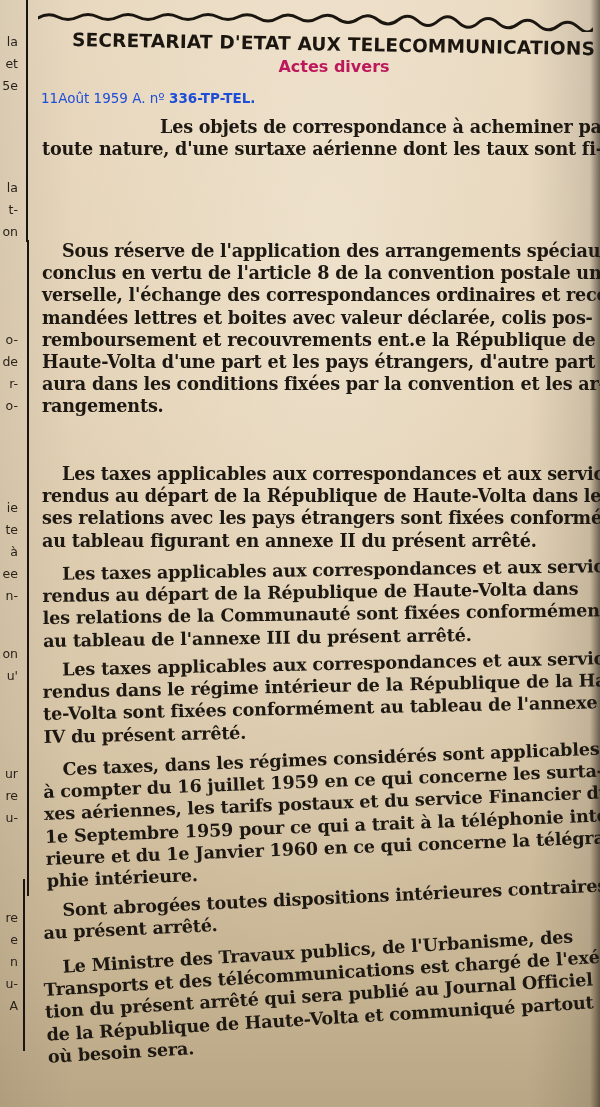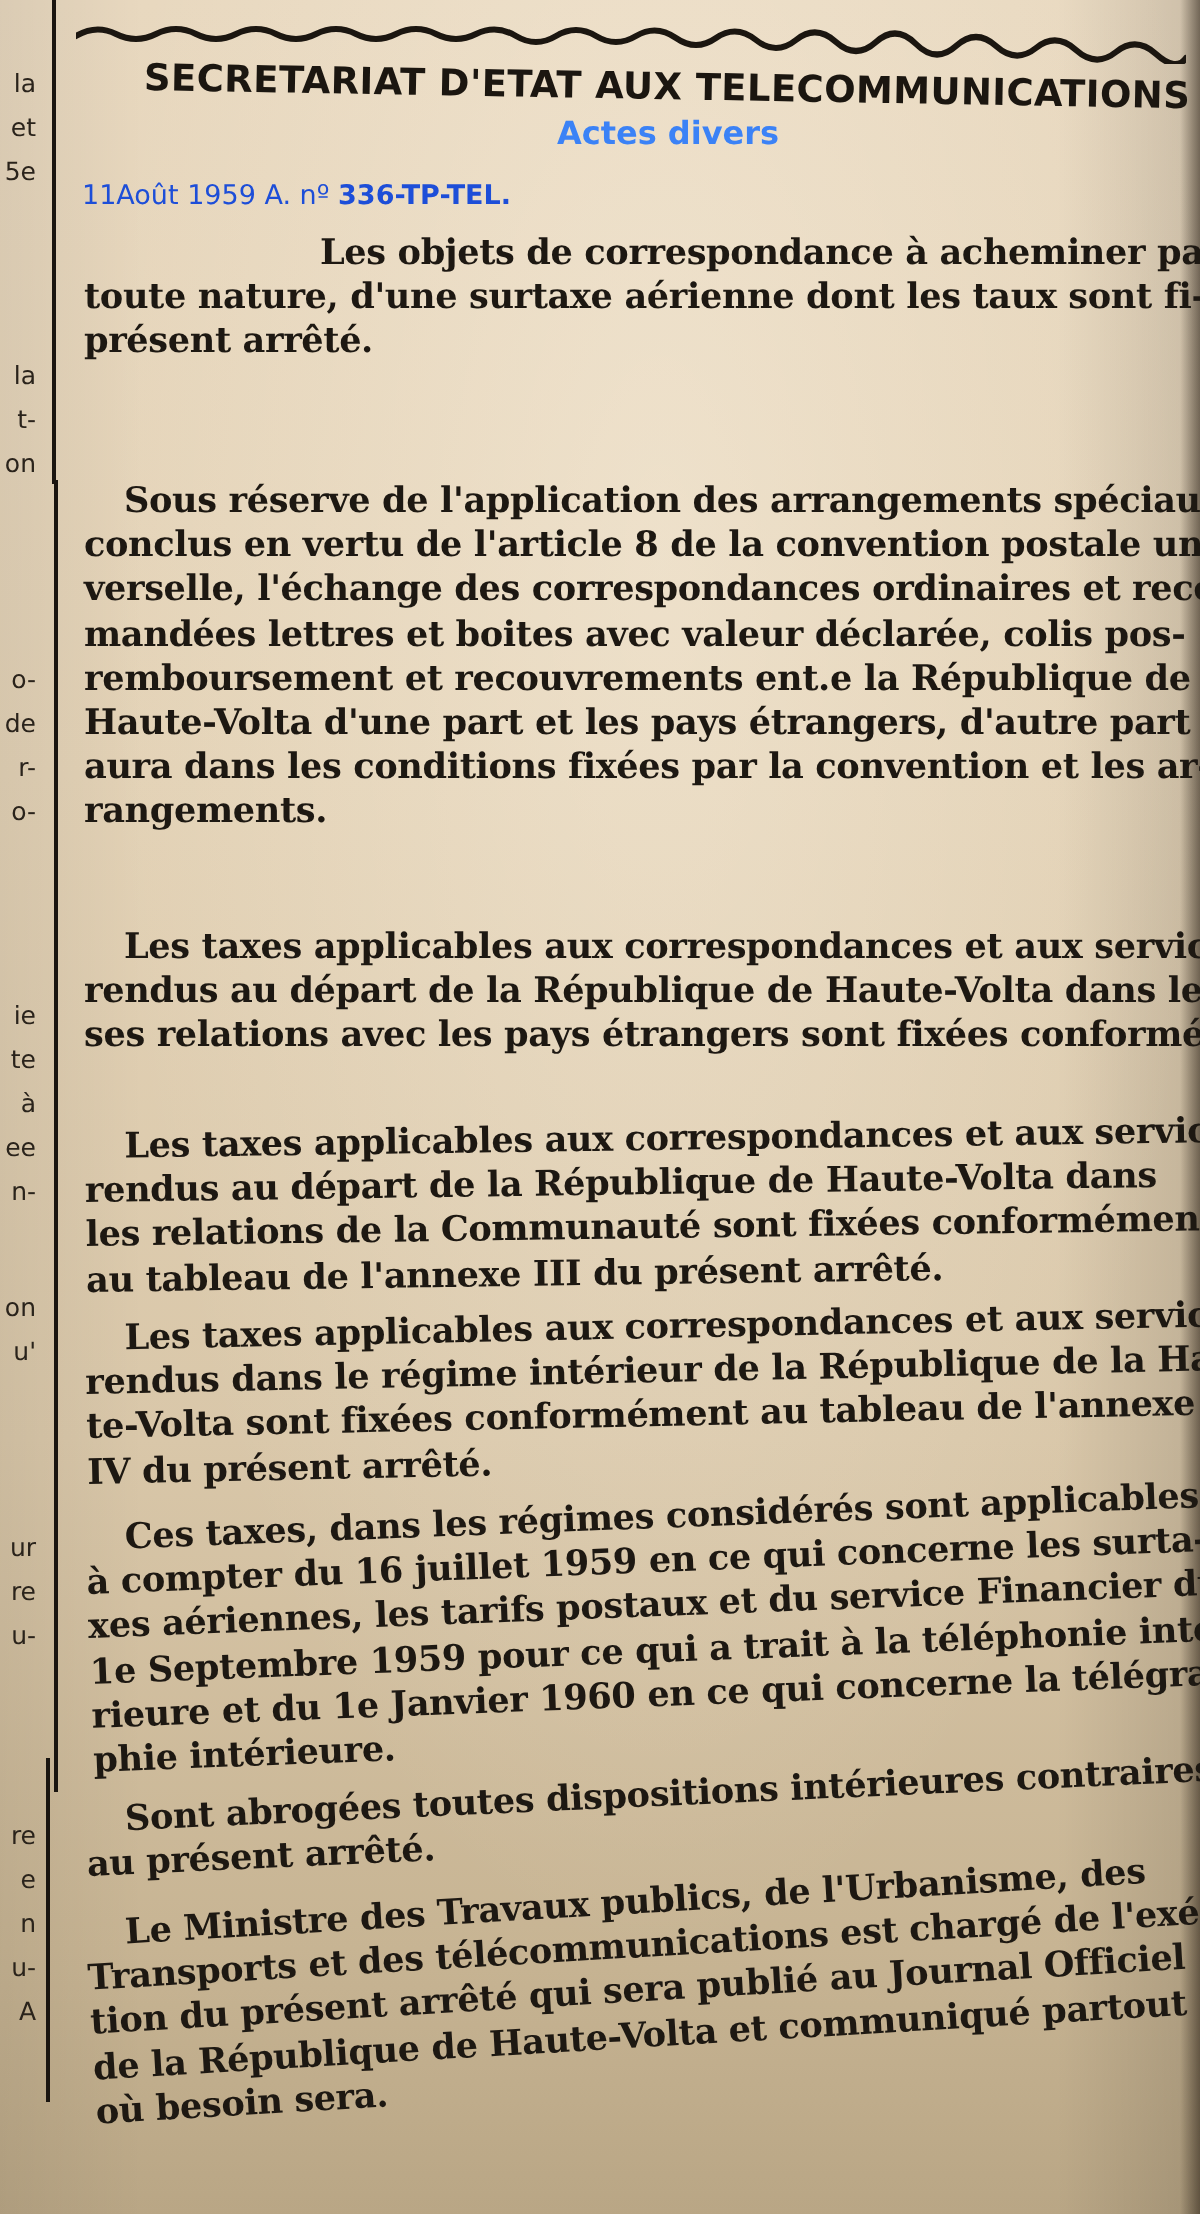--- a/index.html
+++ b/index.html
@@ -39,21 +39,21 @@
   .header-title {
     position: absolute; left: 72px; top: 29px; width: 520px;
     font-family: "DejaVu Sans", "Liberation Sans", sans-serif;
     font-weight: bold; font-size: 18.5px; letter-spacing: 0.2px;
     color: #1b1610; white-space: nowrap;
     transform: rotate(1deg); transform-origin: left center;
   }
   .header-subtitle {
     position: absolute; left: 0; width: 600px; top: 57px; text-align: center;
     font-family: "DejaVu Sans", "Liberation Sans", sans-serif;
-    font-weight: bold; font-size: 16px; color: #3b82f6;
+    font-weight: bold; font-size: 16px; color: #be185d;
     padding-left: 68px; box-sizing: border-box;
   }
   .decree-ref {
     position: absolute; left: 41px; top: 90px;
     font-family: "DejaVu Sans", "Liberation Sans", sans-serif;
     font-size: 13.5px; color: #1d4ed8; white-space: nowrap;
   }
   .decree-ref b { font-weight: bold; }
 
   .para {
@@ -119,38 +119,38 @@
 <div class="header-title">SECRETARIAT D'ETAT AUX TELECOMMUNICATIONS</div>
 <div class="header-subtitle">Actes divers</div>
 <div class="decree-ref">
   <span>11Août 1959 A. nº</span>
   <b>336-TP-TEL.</b>
 </div>
 
 <div class="para p1">
   <span class="ln indent-big">Les objets de correspondance à acheminer par</span>
   <span class="ln">toute nature, d'une surtaxe aérienne dont les taux sont fi-</span>
-  <span class="ln">présent arrêté.</span>
 </div>
 
 <div class="para p2">
   <span class="ln indent">Sous réserve de l'application des arrangements spéciaux</span>
   <span class="ln">conclus en vertu de l'article 8 de la convention postale uni-</span>
   <span class="ln">verselle, l'échange des correspondances ordinaires et recom-</span>
   <span class="ln">mandées lettres et boites avec valeur déclarée, colis pos-</span>
   <span class="ln">remboursement et recouvrements ent.e la République de la</span>
   <span class="ln">Haute-Volta d'une part et les pays étrangers, d'autre part</span>
   <span class="ln">aura dans les conditions fixées par la convention et les ar-</span>
   <span class="ln">rangements.</span>
 </div>
 
 <div class="para p3">
   <span class="ln indent">Les taxes applicables aux correspondances et aux services</span>
   <span class="ln">rendus au départ de la République de Haute-Volta dans les</span>
   <span class="ln">ses relations avec les pays étrangers sont fixées conformé-</span>
+  <span class="ln">au tableau figurant en annexe II du présent arrêté.</span>
 </div>
 
 <div class="para p4">
   <span class="ln indent">Les taxes applicables aux correspondances et aux services</span>
   <span class="ln">rendus au départ de la République de Haute-Volta dans</span>
   <span class="ln">les relations de la Communauté sont fixées conformément</span>
   <span class="ln">au tableau de l'annexe III du présent arrêté.</span>
 </div>
 
 <div class="para p5">

